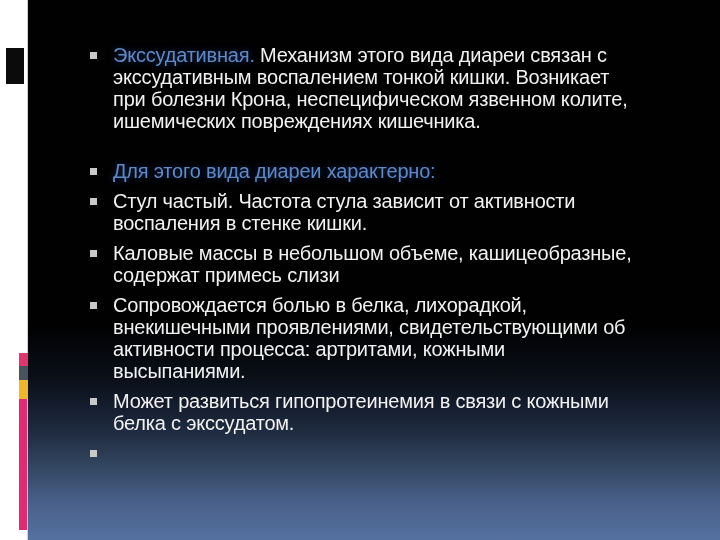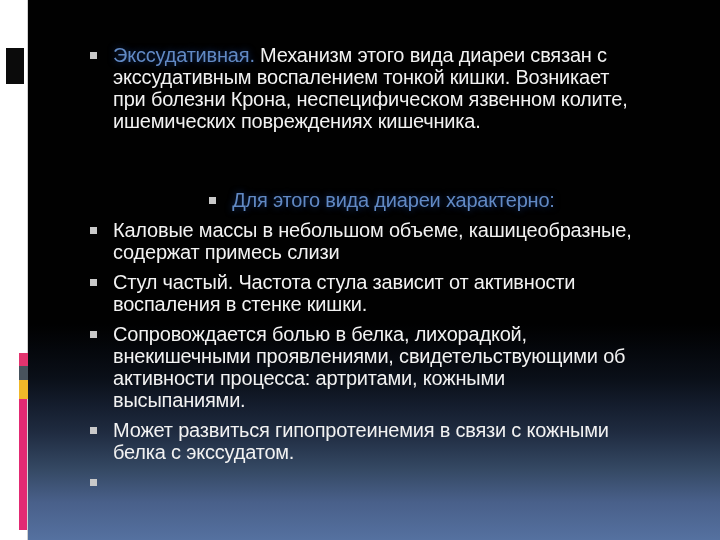--- a/index.html
+++ b/index.html
@@ -23,21 +23,21 @@
   .acc-pink{top:353px;height:13px;background:#e2346f;}
   .acc-gray{top:366px;height:14px;background:#48535d;}
   .acc-yellow{top:380px;height:19px;background:#f0b829;}
   .acc-bar{position:absolute;left:19px;top:399px;width:8px;height:131px;background:#e22a73;}
   .content{
     position:absolute;left:0;top:0;width:720px;box-sizing:border-box;
     padding:44px 46px 0 90px;z-index:2;
   }
   ul.bullets{list-style:none;margin:0;padding:0;}
   ul.bullets li{display:flex;align-items:flex-start;margin:0 0 8px 0;}
-  ul.bullets li.spaced{margin-top:57px;justify-content:center;}
+  ul.bullets li.spaced{margin-top:28px;}
   .bsq{width:7px;height:7px;background:#c9c9c9;margin:8px 16px 0 0;flex:none;}
   .btext{
     font-size:20px;line-height:22px;color:#f2f2f2;
     white-space:pre-line;letter-spacing:-0.2px;
   }
   .lead{color:#6189c4;text-shadow:0 0 7px rgba(28,62,130,0.85);}
 </style>
 </head>
 <body>
 
@@ -62,28 +62,28 @@
 ишемических повреждениях кишечника.</span></div>
       </li>
 
       <li class="spaced">
         <span class="bsq"></span>
         <div class="btext"><span class="lead">Для этого вида диареи характерно:</span><span></span></div>
       </li>
 
       <li>
         <span class="bsq"></span>
-        <div class="btext"><span class="lead"></span><span>Каловые массы в небольшом объеме, кашицеобразные,
-содержат примесь слизи</span></div>
+        <div class="btext"><span class="lead"></span><span>Стул частый. Частота стула зависит от активности
+воспаления в стенке кишки.</span></div>
       </li>
 
       <li>
         <span class="bsq"></span>
-        <div class="btext"><span class="lead"></span><span>Стул частый. Частота стула зависит от активности
-воспаления в стенке кишки.</span></div>
+        <div class="btext"><span class="lead"></span><span>Каловые массы в небольшом объеме, кашицеобразные,
+содержат примесь слизи</span></div>
       </li>
 
       <li>
         <span class="bsq"></span>
         <div class="btext"><span class="lead"></span><span>Сопровождается болью в белка, лихорадкой,
 внекишечными проявлениями, свидетельствующими об
 активности процесса: артритами, кожными
 высыпаниями.</span></div>
       </li>
 

